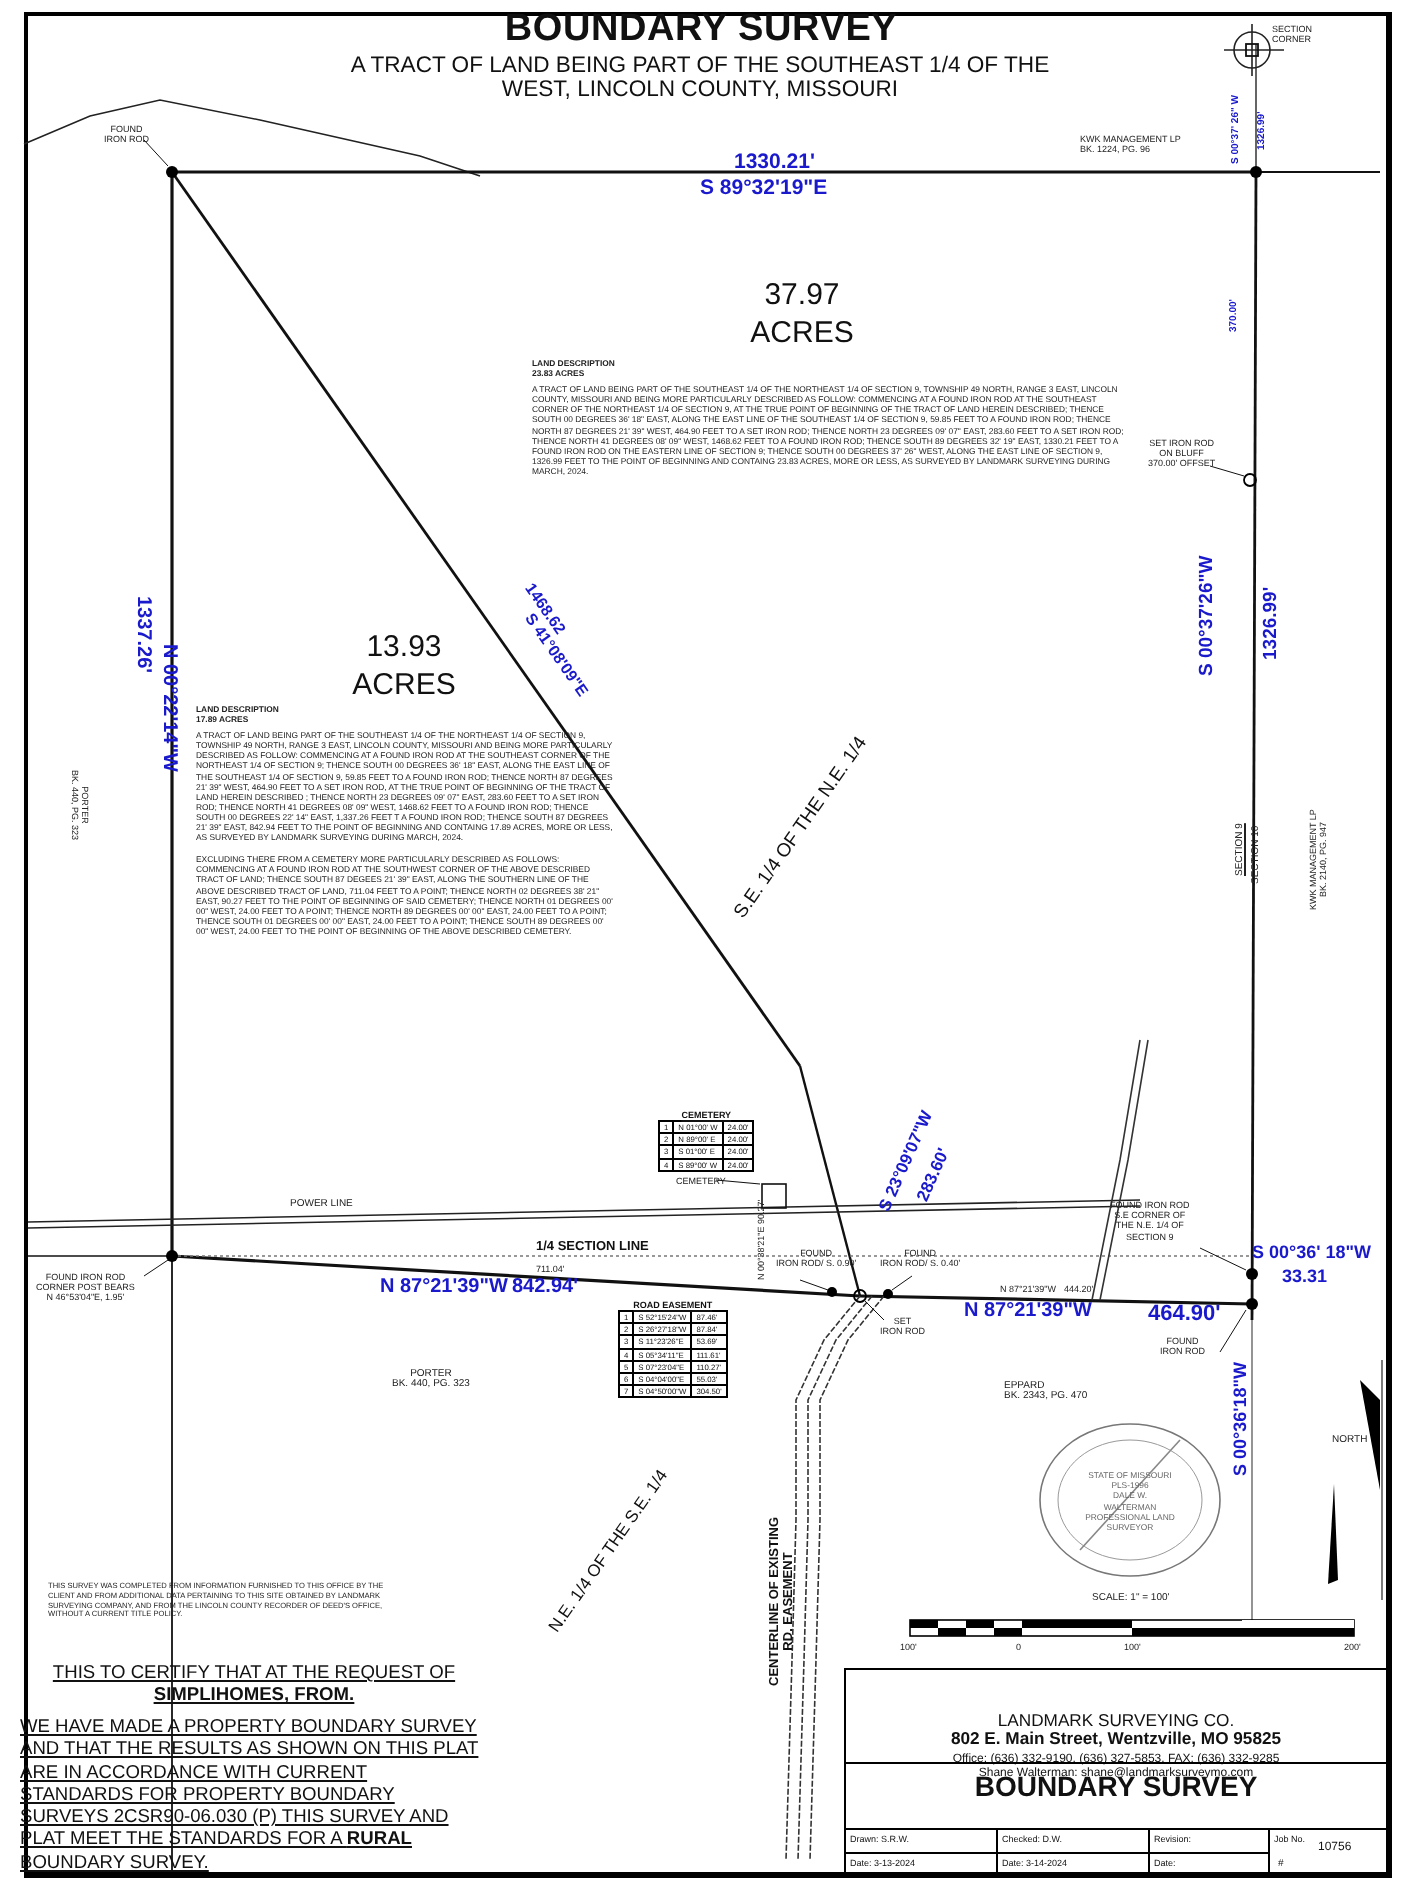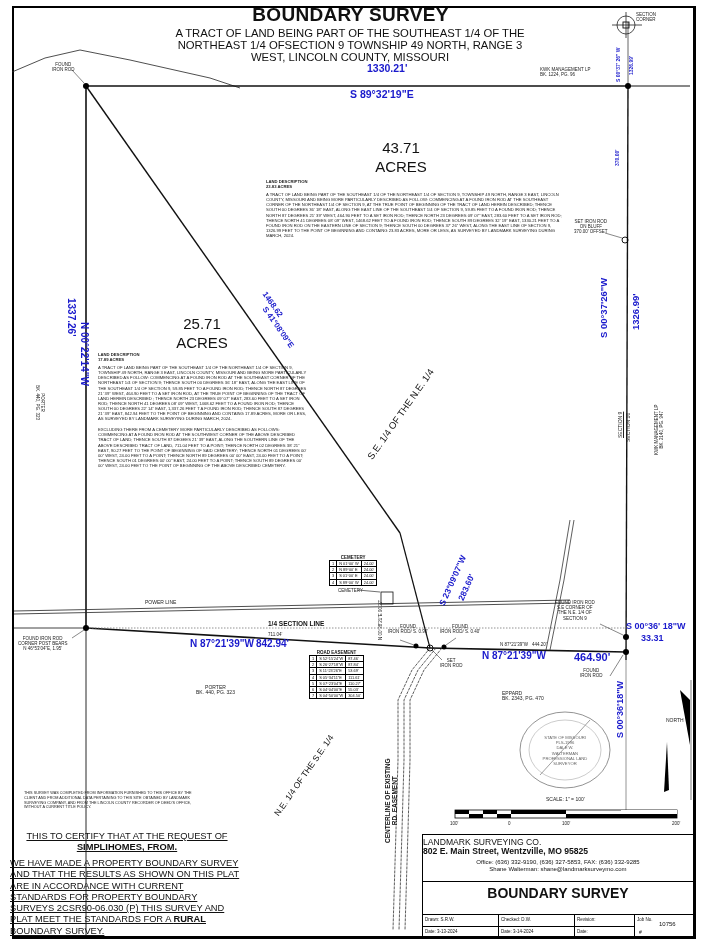--- a/index.html
+++ b/index.html
@@ -11,35 +11,34 @@
   svg.plat{position:absolute;left:0;top:0;}
   .blue{color:#1a1acc;font-weight:bold;}
   .note{font-size:4.2px;line-height:5.1px;color:#222;}
   .tiny{font-size:4.5px;line-height:5.2px;color:#222;text-align:center;}
   .acres{font-size:15px;text-align:center;line-height:19px;color:#111;}
   .rot{transform-origin:left top;white-space:nowrap;}
   table.tb{border-collapse:collapse;font-size:3.9px;}
   table.tb td{border:1px solid #000;padding:0 2px;height:5.2px;line-height:5px;white-space:nowrap;}
   .cert{font-size:9.3px;line-height:11.3px;color:#111;text-decoration:underline;}
   .tblock{left:422px;top:834px;width:272px;height:104px;border:1px solid #000;box-sizing:border-box;font-size:7px;}
-  .tblock .co{text-align:left;font-size:8.6px;line-height:9px;margin-top:3px;}
+  .tblock .co{text-align:center;font-size:8.6px;line-height:9px;margin-top:21px;}
   .tblock .info{text-align:center;font-size:6px;line-height:7px;margin-top:3px;}
   .tblock .bs{position:absolute;left:0;top:50px;width:100%;text-align:center;font-size:14px;font-weight:bold;}
   .tblock .grid{position:absolute;left:0;top:79px;width:100%;height:24px;border-top:1px solid #000;}
   .cell{position:absolute;font-size:4.5px;border-right:1px solid #000;box-sizing:border-box;padding:2px 2px;height:12px;}
 </style>
 </head>
 <body>
 
 <div class="sheet"></div>
 
 <div class="abs title">BOUNDARY SURVEY</div>
 <div class="abs subtitle">
   <div>A TRACT OF LAND BEING PART OF THE SOUTHEAST 1/4 OF THE</div>
-  <div>NORTHEAST 1/4 OFSECTION 9 TOWNSHIP 49 NORTH, RANGE 3</div>
   <div>WEST, LINCOLN COUNTY, MISSOURI</div>
 </div>
 
 <svg class="plat" width="701" height="943">
 
   <polyline points="12,72 45,58 80,50 130,60 210,78 240,88" fill="none" stroke="#222" stroke-width="0.8"></polyline>
 
   <line x1="86" y1="86" x2="628" y2="86" stroke="#111" stroke-width="1.6"></line>
   <line x1="628" y1="86" x2="690" y2="86" stroke="#111" stroke-width="1"></line>
 
@@ -126,29 +125,29 @@
 <div class="abs tiny" style="left:52px;top:62px;">
   <div>FOUND</div>
   <div>IRON ROD</div>
 </div>
 
 <div class="abs tiny" style="left:540px;top:67px;text-align:left;">
   <div>KWK MANAGEMENT LP</div>
   <div>BK. 1224, PG. 96</div>
 </div>
 
-<div class="abs blue" style="left:367px;top:62px;font-size:10.5px;">1330.21'</div>
+<div class="abs blue" style="left:367px;top:75px;font-size:10.5px;">1330.21'</div>
 <div class="abs blue" style="left:350px;top:88px;font-size:10.5px;">S 89°32'19"E</div>
 
 <div class="abs acres" style="left:365px;top:138px;width:72px;">
-  <div>43.71</div>
+  <div>37.97</div>
   <div>ACRES</div>
 </div>
 <div class="abs acres" style="left:166px;top:314px;width:72px;">
-  <div>25.71</div>
+  <div>13.93</div>
   <div>ACRES</div>
 </div>
 
 <div class="abs note" style="left:266px;top:179px;width:300px;">
   <div style="font-weight:bold">LAND DESCRIPTION</div>
   <div style="font-weight:bold;margin-bottom:3px">23.83 ACRES</div>
   <div>A TRACT OF LAND BEING PART OF THE SOUTHEAST 1/4 OF THE NORTHEAST 1/4 OF SECTION 9, TOWNSHIP 49 NORTH, RANGE 3 EAST, LINCOLN COUNTY, MISSOURI AND BEING MORE PARTICULARLY DESCRIBED AS FOLLOW: COMMENCING AT A FOUND IRON ROD AT THE SOUTHEAST CORNER OF THE NORTHEAST 1/4 OF SECTION 9, AT THE TRUE POINT OF BEGINNING OF THE TRACT OF LAND HEREIN DESCRIBED; THENCE SOUTH 00 DEGREES 36' 18" EAST, ALONG THE EAST LINE OF THE SOUTHEAST 1/4 OF SECTION 9, 59.85 FEET TO A FOUND IRON ROD; THENCE NORTH 87 DEGREES 21' 39" WEST, 464.90 FEET TO A SET IRON ROD; THENCE NORTH 23 DEGREES 09' 07" EAST, 283.60 FEET TO A SET IRON ROD; THENCE NORTH 41 DEGREES 08' 09" WEST, 1468.62 FEET TO A FOUND IRON ROD; THENCE SOUTH 89 DEGREES 32' 19" EAST, 1330.21 FEET TO A FOUND IRON ROD ON THE EASTERN LINE OF SECTION 9; THENCE SOUTH 00 DEGREES 37' 26" WEST, ALONG THE EAST LINE OF SECTION 9, 1326.99 FEET TO THE POINT OF BEGINNING AND CONTAING 23.83 ACRES, MORE OR LESS, AS SURVEYED BY LANDMARK SURVEYING DURING MARCH, 2024.</div>
 </div>
 
 <div class="abs note" style="left:98px;top:352px;width:210px;">

